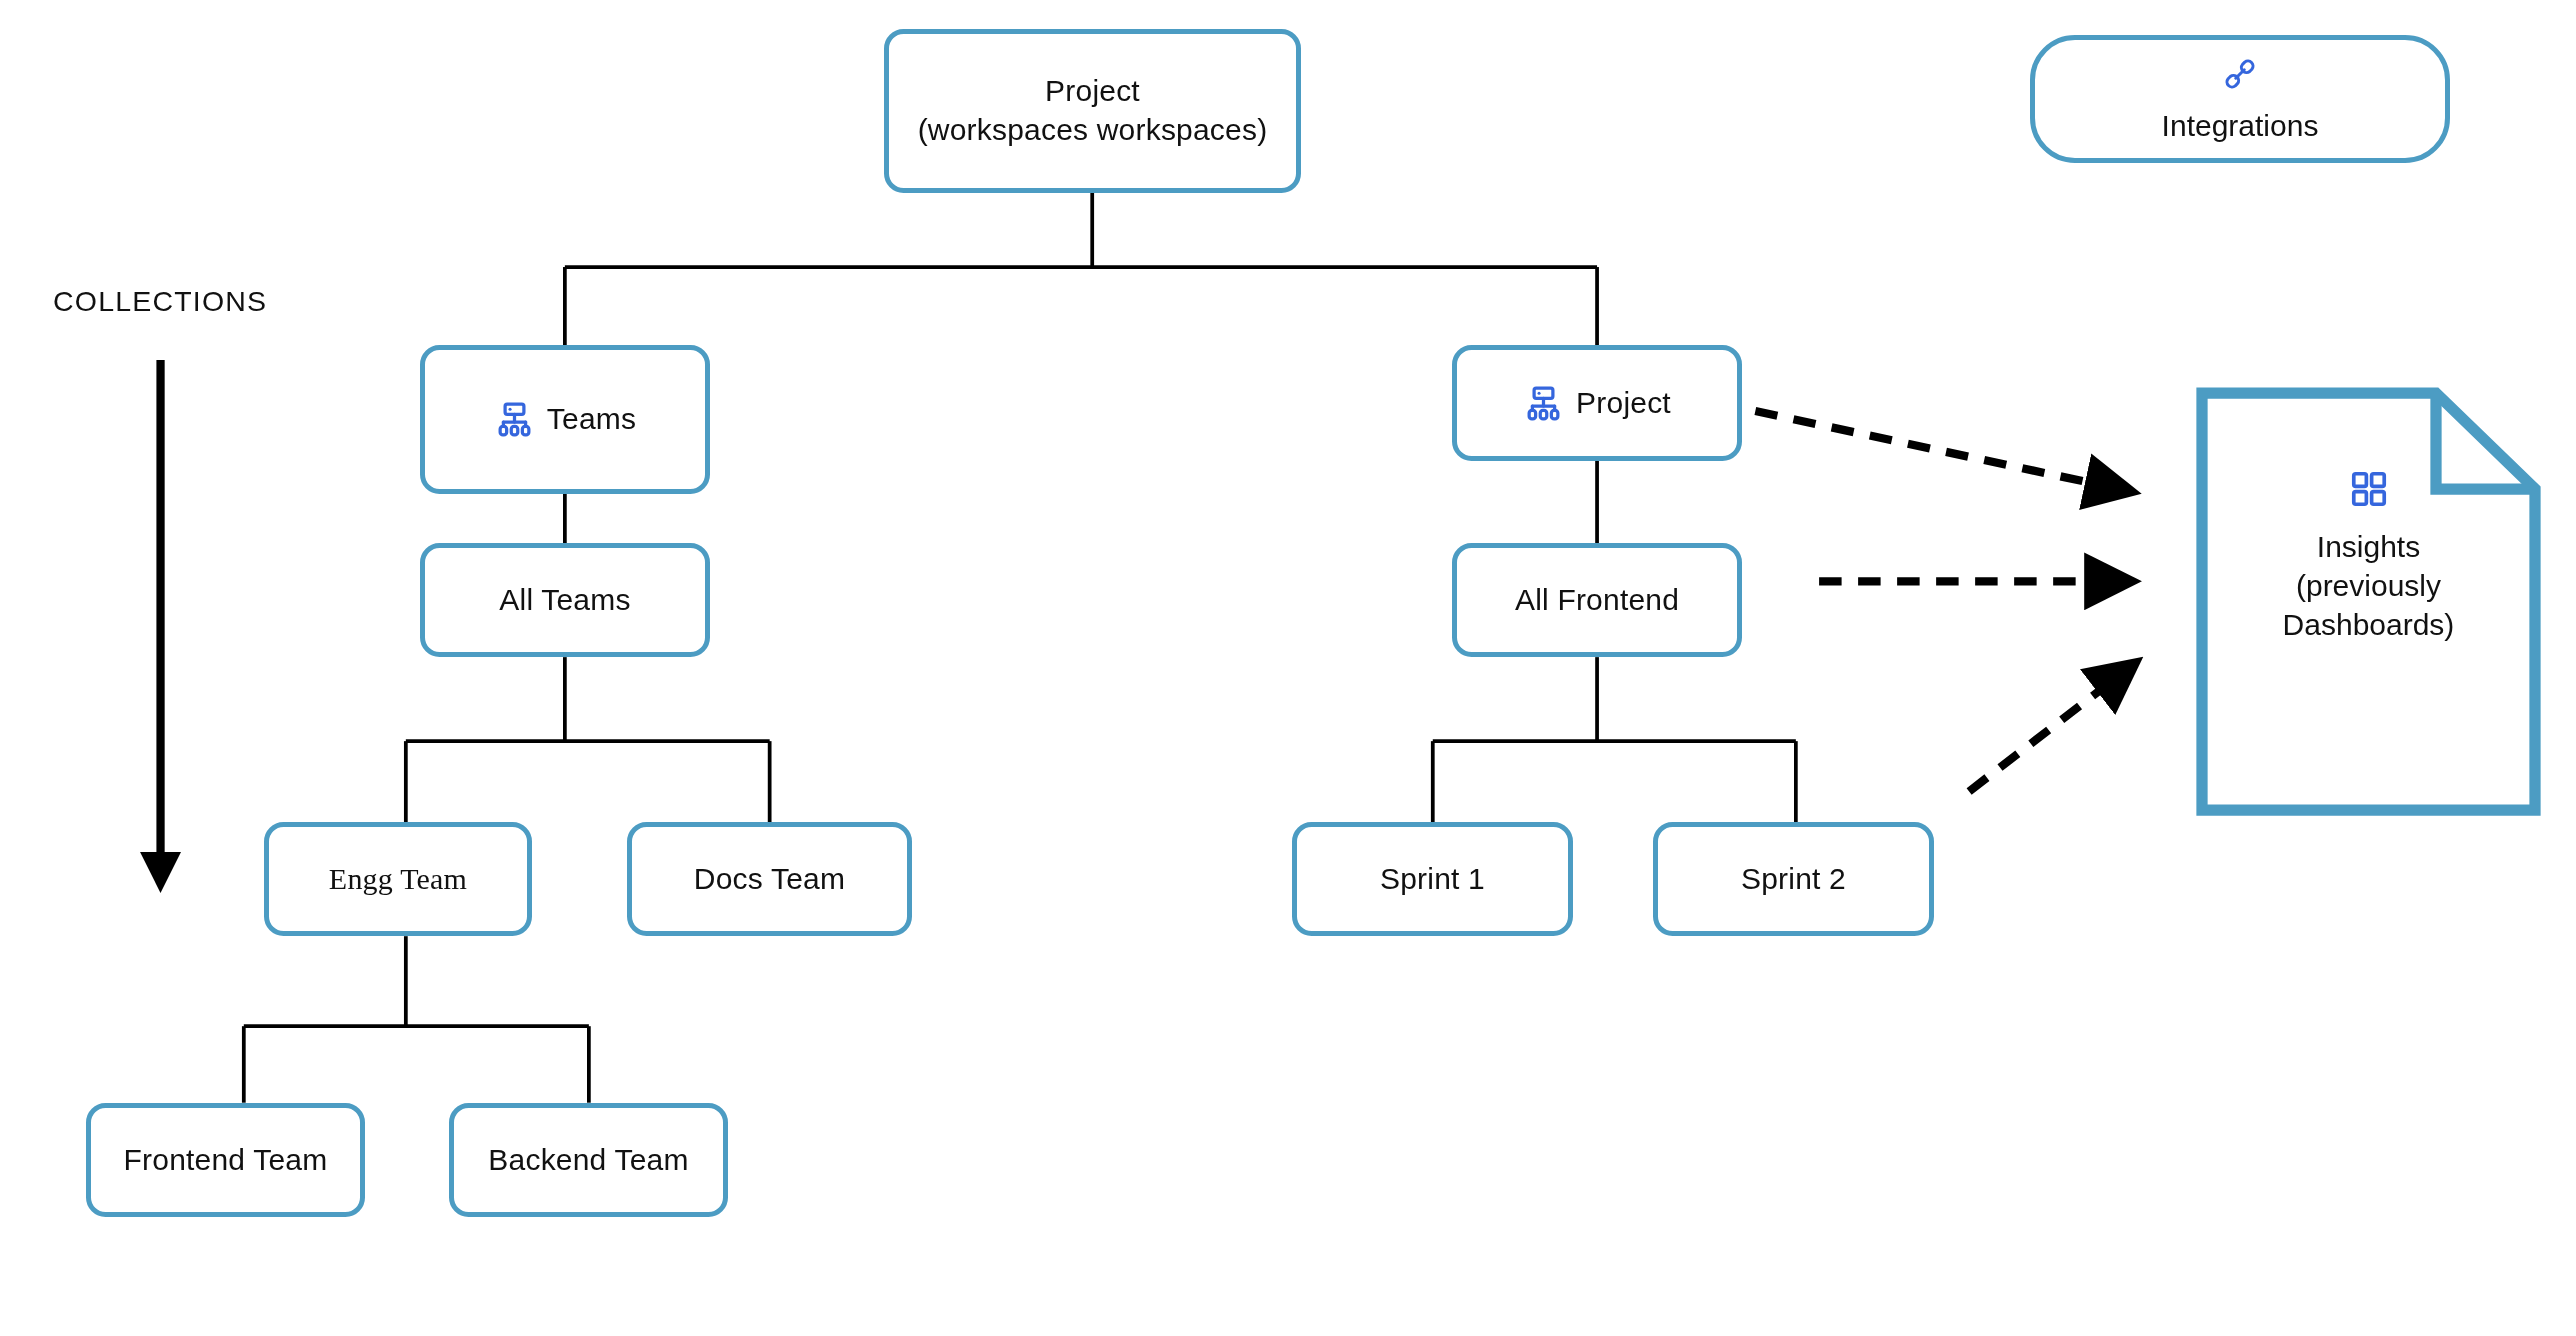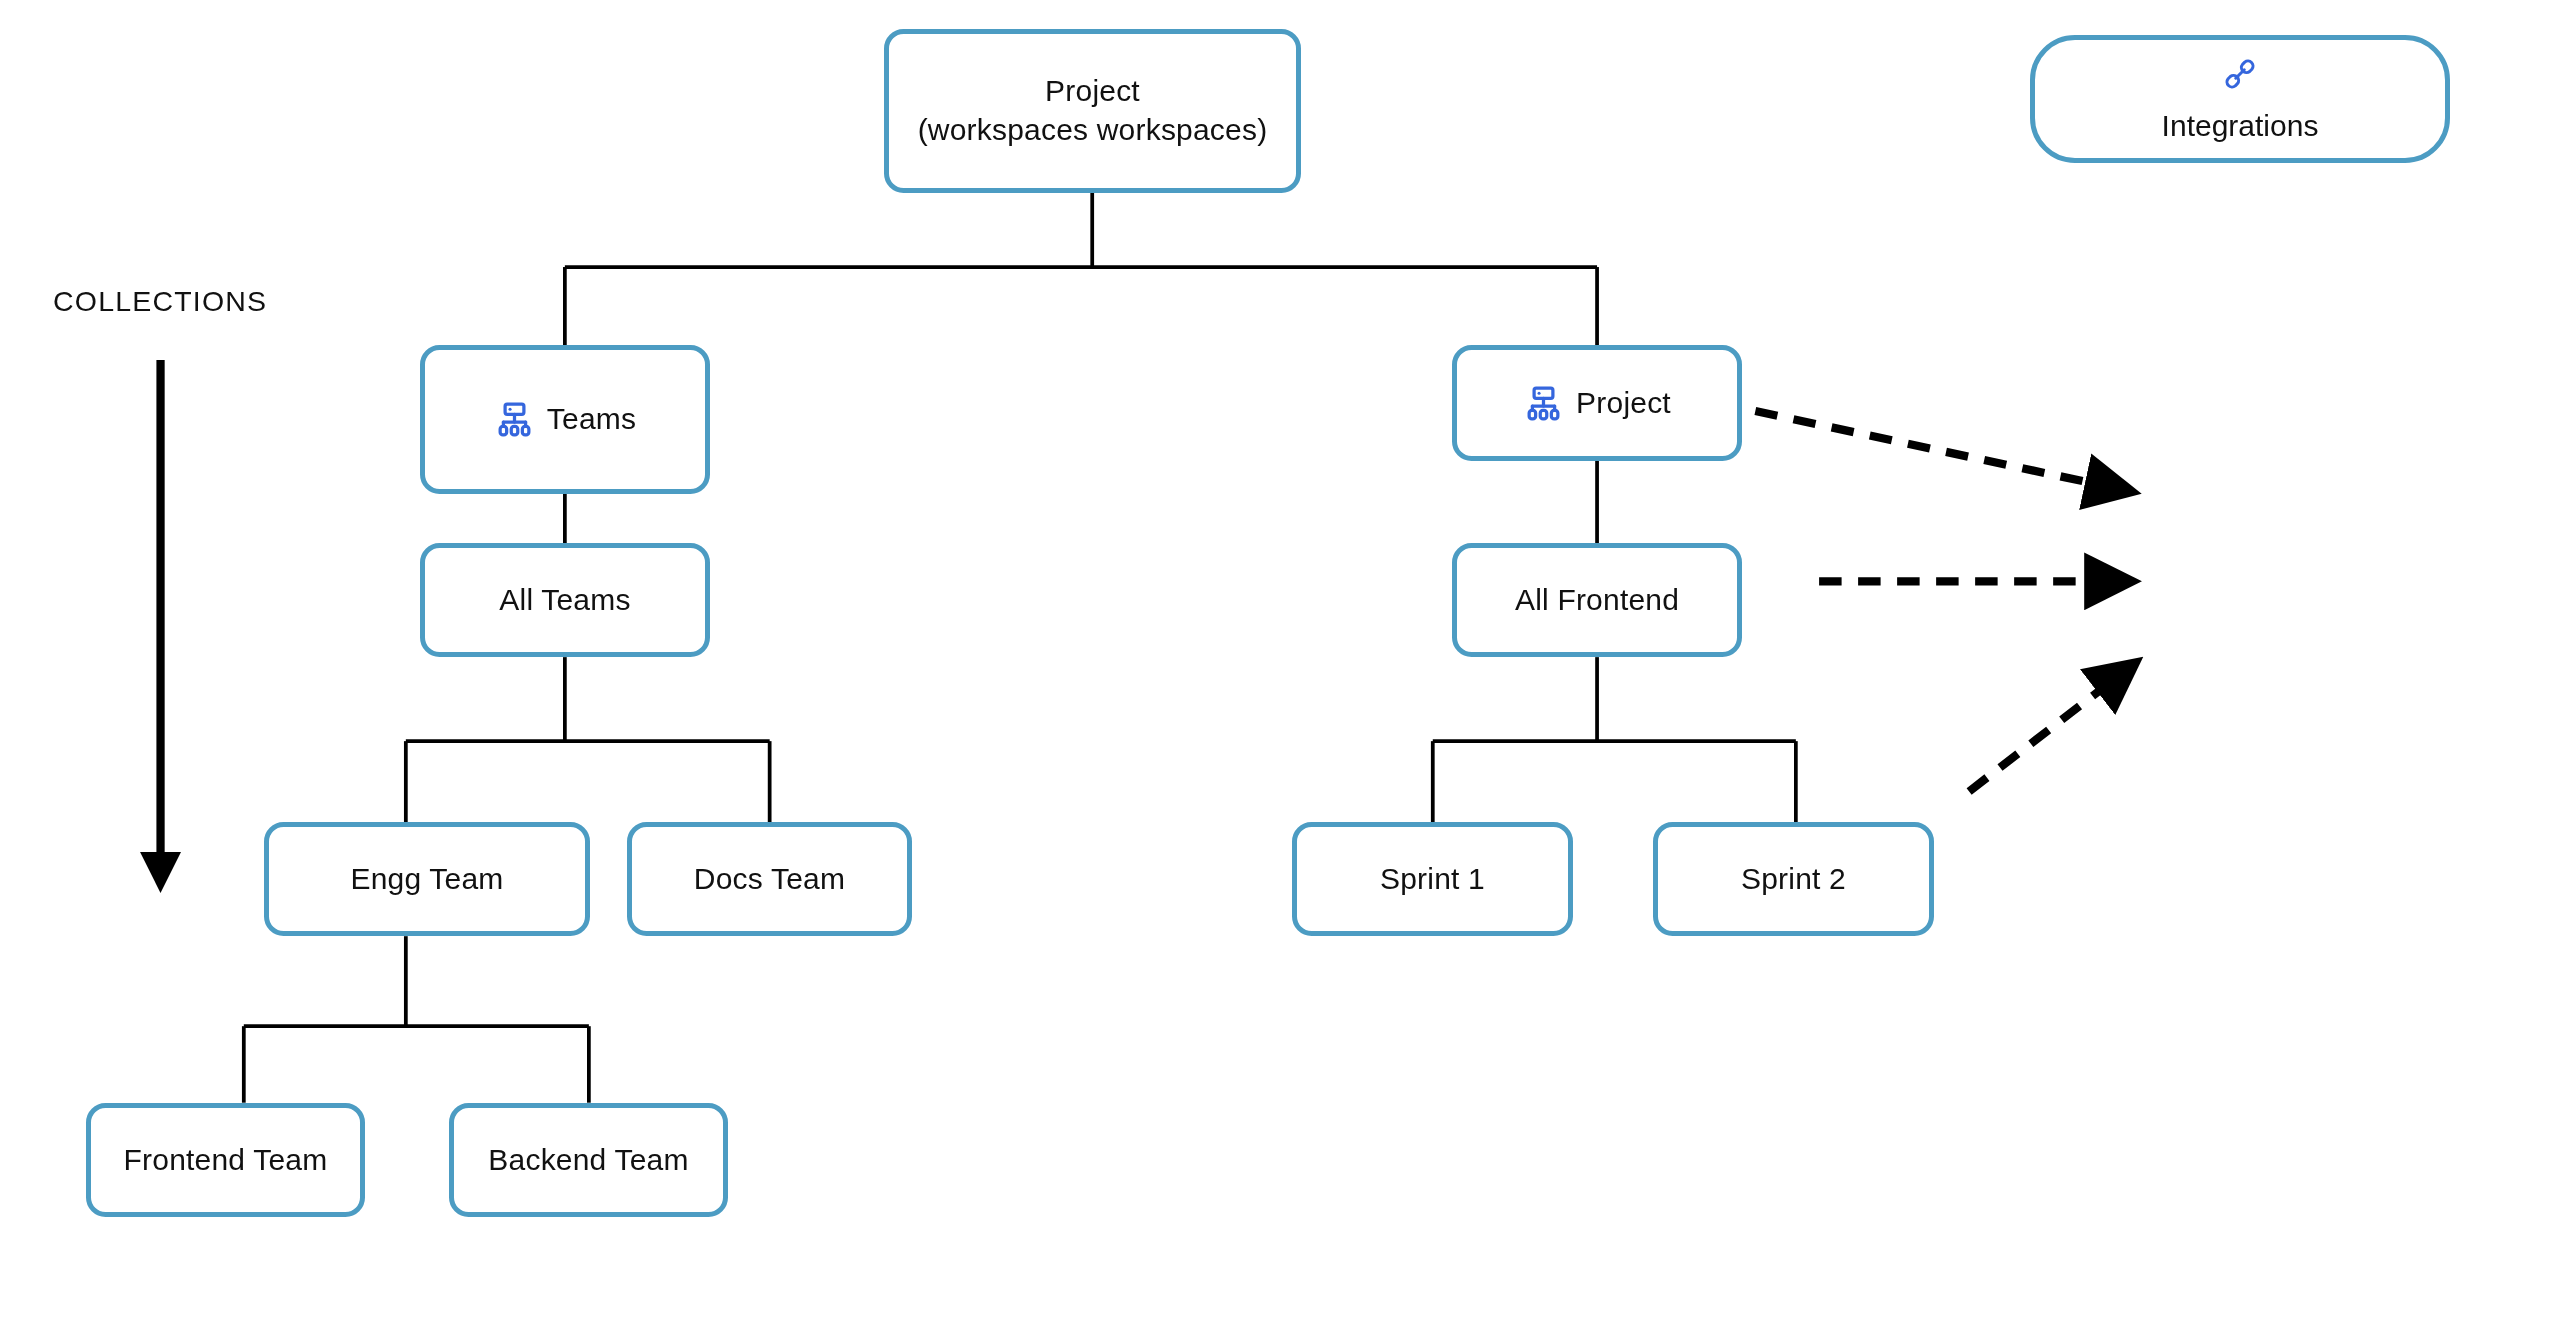--- a/index.html
+++ b/index.html
@@ -201,21 +201,21 @@
         <rect x="16.6" y="16" width="3.8" height="5" rx="1.6"></rect>
       </svg>
     </span>
     <span class="label">Teams</span>
   </div>
 
   <div class="node" style="left:420px; top:543px; width:290px; height:114px;">
     <span class="label">All Teams</span>
   </div>
 
-  <div class="node" style="left:264px; top:822px; width:326px; height:114px;">
+  <div class="node" style="left:264px; top:822px; width:268px; height:114px;font-family:Liberation Serif, serif;">
     <span class="label">Engg Team</span>
   </div>
 
   <div class="node" style="left:627px; top:822px; width:285px; height:114px;">
     <span class="label">Docs Team</span>
   </div>
 
   <div class="node" style="left:86px; top:1103px; width:279px; height:114px;">
     <span class="label">Frontend Team</span>
   </div>
@@ -257,15 +257,36 @@
     <span class="node-icon">
       <svg class="icon-blue" width="38" height="38" viewBox="0 0 24 24" fill="none" stroke="#3566dd" stroke-width="1.9" stroke-linecap="round" stroke-linejoin="round">
         <path d="M9.3 14.7 L14.7 9.3"></path>
         <path d="M13.6 5.9 l1.4 -1.4 a3.2 3.2 0 0 1 4.5 4.5 l-1.4 1.4 a3.2 3.2 0 0 1 -4.5 -4.5 z"></path>
         <path d="M10.4 18.1 l-1.4 1.4 a3.2 3.2 0 0 1 -4.5 -4.5 l1.4 -1.4 a3.2 3.2 0 0 1 4.5 4.5 z"></path>
       </svg>
     </span>
     <span>Integrations</span>
   </div>
 
+  <div id="insights-doc" style="left:2196px; top:387px; width:345px; height:429px;">
+    <svg width="345" height="429" viewBox="0 0 460 572" style="position:absolute; left:0; top:0;">
+
+      <path d="M8 8 H320 L452 136 V564 H8 Z" fill="#ffffff" stroke="#4c9cc3" stroke-width="15" stroke-linejoin="miter"></path>
+
+      <path d="M320 8 L320 136 L452 136" fill="none" stroke="#4c9cc3" stroke-width="15" stroke-linejoin="miter"></path>
+    </svg>
+    <div class="doc-inner">
+      <span class="node-icon">
+        <svg class="icon-blue" width="42" height="42" viewBox="0 0 24 24" fill="none" stroke="#3566dd" stroke-width="2.1" stroke-linecap="round" stroke-linejoin="round">
+          <rect x="3.3" y="3.3" width="7.2" height="7.2" rx="1.1"></rect>
+          <rect x="13.5" y="3.3" width="7.2" height="7.2" rx="1.1"></rect>
+          <rect x="3.3" y="13.5" width="7.2" height="7.2" rx="1.1"></rect>
+          <rect x="13.5" y="13.5" width="7.2" height="7.2" rx="1.1"></rect>
+        </svg>
+      </span>
+      <div class="doc-label">Insights
+(previously
+Dashboards)</div>
+    </div>
+  </div>
 
 </div>
 
 
 </body></html>

